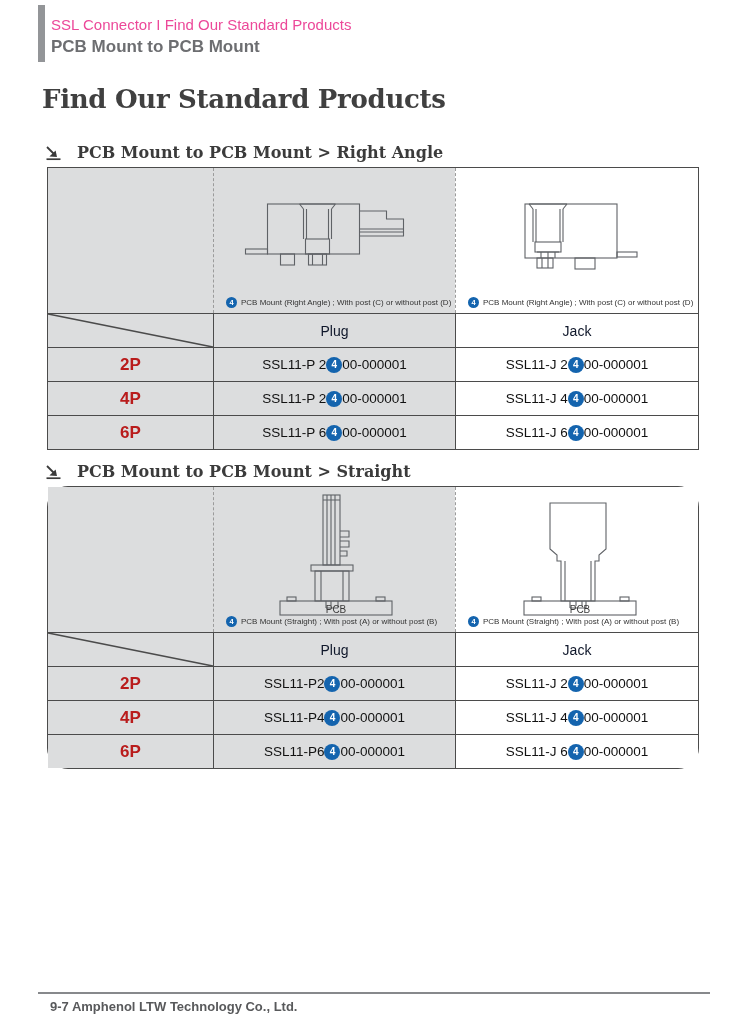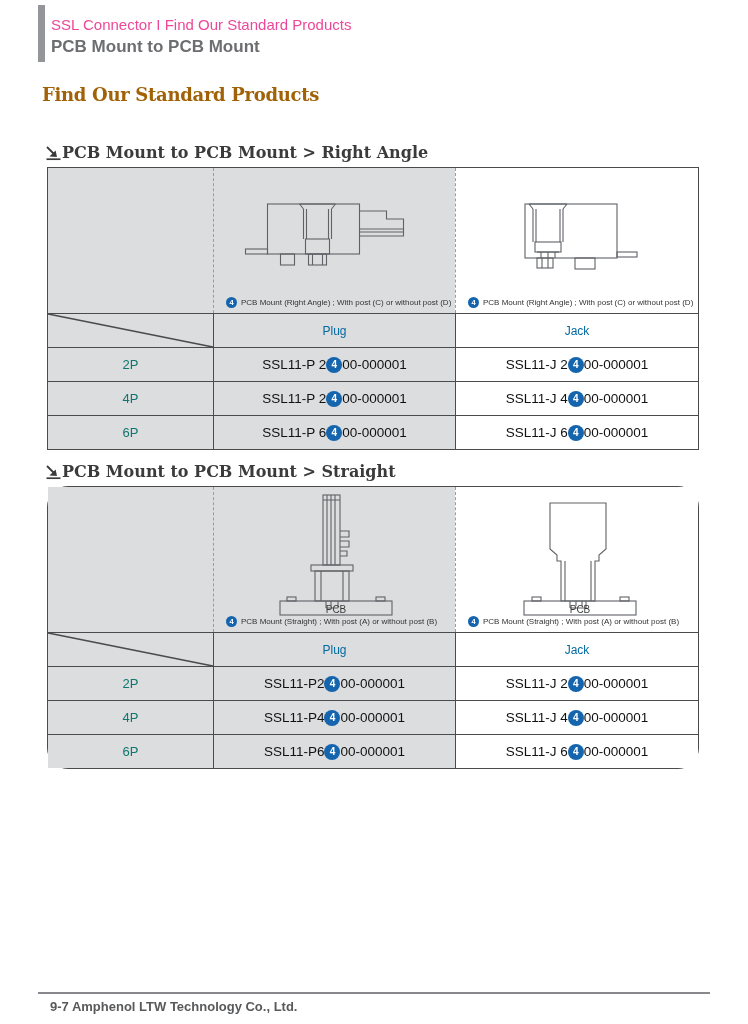--- a/index.html
+++ b/index.html
@@ -7,42 +7,42 @@
     width:748px;height:1024px;position:relative;background:#ffffff;
     font-family:"Liberation Sans",sans-serif;color:#222;overflow:hidden;
   }
   
   .hdr-rule{position:absolute;left:38px;top:5px;width:7px;height:57px;background:#939598;}
   .hdr1{position:absolute;left:51px;top:16px;font-size:15px;color:#ec4899;}
   .hdr2{position:absolute;left:51px;top:37px;font-size:17px;font-weight:bold;color:#6d6e71;text-align:center;}
   
   .page-title{position:absolute;left:42px;top:84px;margin:0;
     font-family:"DejaVu Serif","Liberation Serif",serif;font-weight:bold;
-    font-size:18px;color:#a16207;letter-spacing:-0.3px;}
-  
-  .sec-head{position:absolute;display:flex;align-items:flex-end;gap:0;
+    font-size:26px;color:#404040;letter-spacing:-0.3px;}
+  
+  .sec-head{position:absolute;display:flex;align-items:flex-end;gap:15px;
     font-family:"DejaVu Serif","Liberation Serif",serif;font-weight:bold;
     font-size:16px;color:#3b3b3b;}
   .sec-head svg{flex:0 0 auto;margin-bottom:1px;}
   
   .ptable{position:absolute;width:652px;border:1.5px solid #4b4b4b;background:#fff;box-sizing:border-box;}
   .trow{display:flex;border-top:1px solid #4b4b4b;}
   .trow.first{border-top:none;height:145px;}
   .trow.h33{height:33px;}
   .cell{box-sizing:border-box;position:relative;}
   .c1{flex:0 0 165px;}
   .c2{flex:0 0 242px;}
   .c3{flex:1;}
   .gray{background:#dcddde;}
   .white{background:#ffffff;}
   .sol{border-left:1px solid #4b4b4b;}
   .dash{border-left:1px dashed #9b9b9b;}
   .center{display:flex;align-items:center;justify-content:center;}
-  .pin-label{font-weight:normal;font-size:13px;color:#0f766e;}
-  .colhead{font-size:12px;color:#0369a1;}
+  .pin-label{font-weight:bold;font-size:17px;color:#b91c1c;}
+  .colhead{font-size:14px;color:#0f172a;}
   .part{font-size:13.5px;color:#111;}
   .badge{background:#1464ae;color:#fff;border-radius:50%;display:inline-flex;
     align-items:center;justify-content:center;font-weight:bold;flex:0 0 auto;}
   .badge.md{width:16px;height:16px;font-size:10px;}
   .badge.sm{width:11px;height:11px;font-size:7.5px;}
   .caption{position:absolute;left:12px;right:2px;bottom:5px;display:flex;align-items:center;
     gap:4px;font-size:8px;color:#333;white-space:nowrap;}
   .drawing{position:absolute;left:50%;transform:translateX(-50%);}
   .diag-svg{position:absolute;left:0;top:0;width:100%;height:100%;display:block;}
   .draw-stroke{stroke:#5f6266;fill:none;stroke-width:1.1;}

